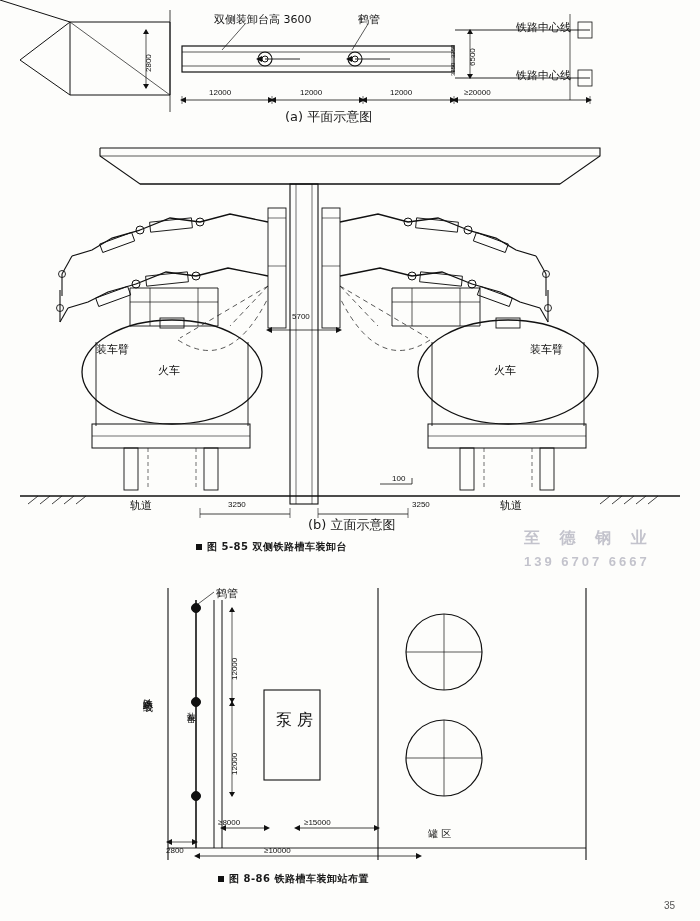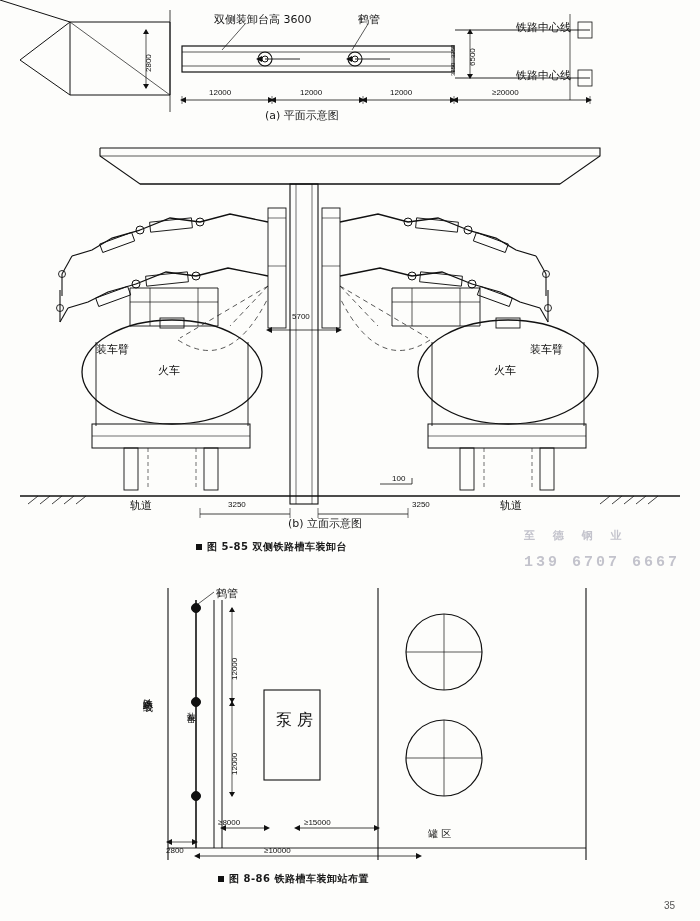--- a/index.html
+++ b/index.html
@@ -43,31 +43,32 @@
   }
   .cap .sq {
     display: inline-block;
     width: 6px;
     height: 6px;
     background: #111;
     margin-right: 5px;
     vertical-align: middle;
   }
   .subcap {
-    font-size: 11px;
+    font-size: 13px;
     white-space: nowrap;
+    margin-left: 20px;
   }
   .wm {
     color: #b9b9c4;
     font-weight: bold;
     white-space: nowrap;
     opacity: .85;
   }
-  .wm1 { font-size: 11px; letter-spacing: 7px; }
-  .wm2 { font-size: 15px; letter-spacing: 3px; font-family: Liberation Mono, monospace; }
+  .wm1 { font-size: 16px; letter-spacing: 7px; }
+  .wm2 { font-size: 13px; letter-spacing: 3px; }
   .pageno {
     font-size: 10px;
     color: #555;
     text-align: right;
   }
   svg { display: block; }
   .dimtext {
     font-size: 8px;
   }
 </style>
@@ -143,21 +144,21 @@
   <div class="abs lbl cn" style="left:358px; top:14px;">鹤管</div>
   <div class="abs lbl cn" style="left:516px; top:22px;">铁路中心线</div>
   <div class="abs lbl cn" style="left:516px; top:70px;">铁路中心线</div>
   <div class="abs lbl dimtext rot90" style="left:144px; top:72px;">2800</div>
   <div class="abs lbl dimtext rot90" style="left:468px; top:66px;">6500</div>
   <div class="abs lbl dimtext rot90" style="left:450px; top:58px; font-size:6px;">3250</div>
   <div class="abs lbl dimtext rot90" style="left:450px; top:76px; font-size:6px;">3250</div>
   <div class="abs lbl dimtext" style="left:209px; top:88px;">12000</div>
   <div class="abs lbl dimtext" style="left:300px; top:88px;">12000</div>
   <div class="abs lbl dimtext" style="left:390px; top:88px;">12000</div>
-  <div class="abs lbl dimtext" style="left:492px; top:88px;">≥20000</div>
+  <div class="abs lbl dimtext" style="left:464px; top:88px;">≥20000</div>
   <div class="abs subcap cn" style="left:265px; top:108px;">(a) 平面示意图</div>
 
   <svg class="abs" style="left:0; top:126px;" width="700" height="400">
     <g stroke="#111" fill="none" stroke-width="1">
 
       <polyline points="100,22 600,22 600,30 560,58 140,58 100,30 100,22" stroke-width="1.1"></polyline>
       <line x1="140" y1="58" x2="560" y2="58" stroke-width="1"></line>
       <line x1="100" y1="30" x2="600" y2="30" stroke-width="0.7"></line>
 
       <rect x="290" y="58" width="28" height="320" stroke-width="1.1"></rect>

